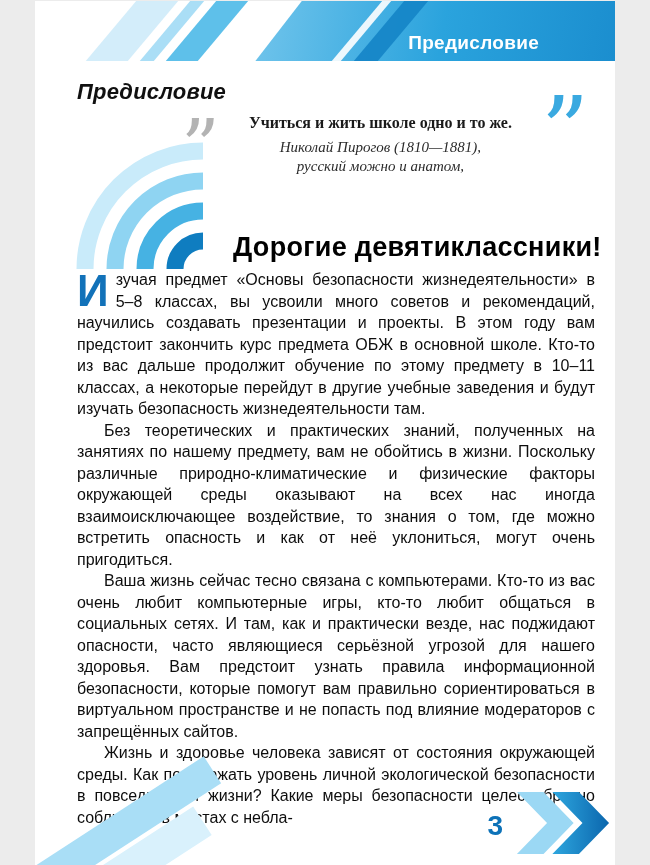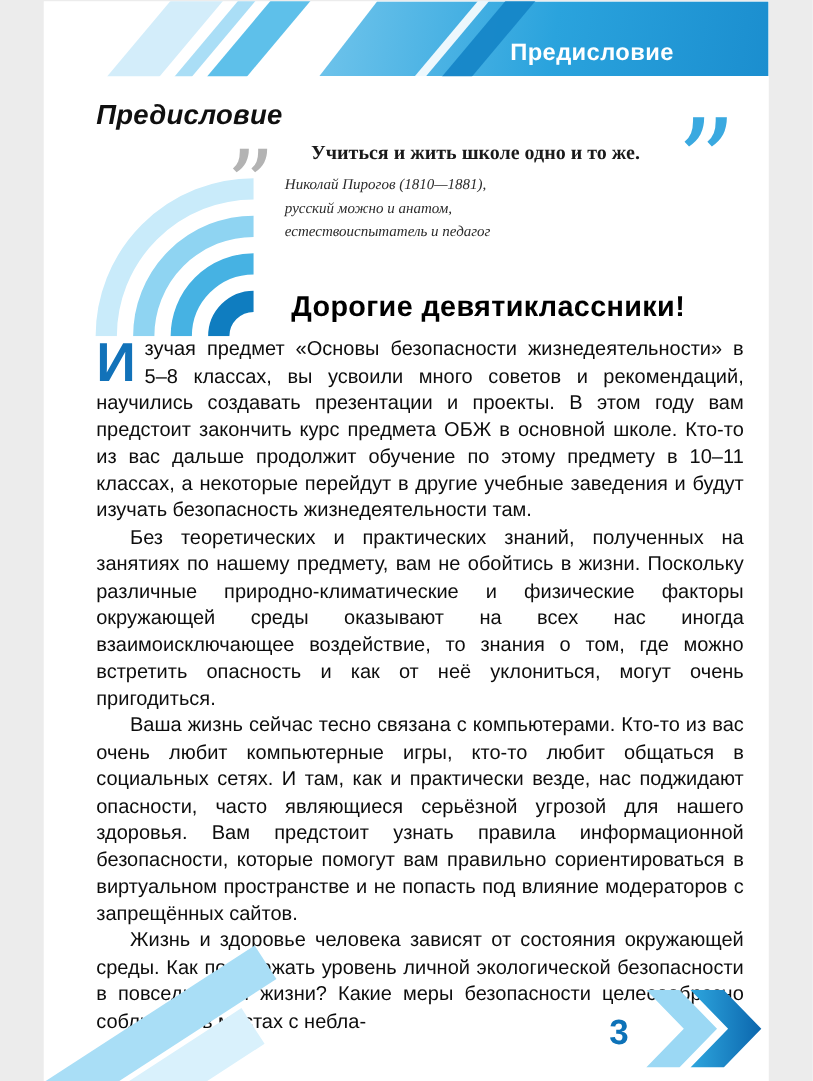--- a/index.html
+++ b/index.html
@@ -39,30 +39,30 @@
   .q-mark { font-family:"DejaVu Serif", serif; user-select:none; }
   .q-open  { font-size:76px; line-height:58px; color:#b3b3b3; margin-top:20px; }
   .q-close { font-size:94px; line-height:68px; color:#3aa9e0; margin-top:-2px; }
   .q-col { flex:1; padding:0 8px; }
   .q-text {
     font-family:"Liberation Serif", serif; font-weight:bold;
     font-size:16px; color:#1a1a1a; text-align:center; margin-top:15px;
   }
   .q-attr {
     font-family:"Liberation Serif", serif; font-style:italic;
-    font-size:12px; color:#2b2b2b; line-height:19px; text-align:left; margin-top:6px;
+    font-size:15px; color:#2b2b2b; line-height:19px; text-align:center; margin-top:6px;
   }
 
   
   .arcs { position:absolute; left:28px; top:128px; }
 
   
   .section-heading {
     position:absolute; top:231px; left:198px;
-    font-size:23px; font-weight:bold; color:#000; letter-spacing:.3px;
+    font-size:27px; font-weight:bold; color:#000; letter-spacing:.3px;
   }
 
   
   .body-text {
     position:absolute; top:268px; left:42px; width:518px;
     font-size:16px; line-height:21.5px; text-align:justify;
   }
   .body-text p { margin:0; }
   .body-text p.indent { text-indent:27px; }
   .dropcap {
@@ -97,21 +97,20 @@
 
   <h1 class="page-title">Предисловие</h1>
 
   <div class="epigraph">
     <span class="q-mark q-open">”</span>
     <div class="q-col">
       <div class="q-text">Учиться и жить школе одно и то же.</div>
       <div class="q-attr">
         <div>Николай Пирогов (1810—1881),</div>
         <div>русский можно и анатом,</div>
-        <div>естествоиспытатель и педагог</div>
       </div>
     </div>
     <span class="q-mark q-close">”</span>
   </div>
 
   <svg class="arcs" width="140" height="140" viewBox="0 0 140 140">
     <path d="M 22 140 A 118 118 0 0 1 140 22" fill="none" stroke="#c9ebfa" stroke-width="17"></path>
     <path d="M 52 140 A 88 88 0 0 1 140 52" fill="none" stroke="#8fd4f2" stroke-width="17"></path>
     <path d="M 82 140 A 58 58 0 0 1 140 82" fill="none" stroke="#46b2e3" stroke-width="17"></path>
     <path d="M 112 140 A 28 28 0 0 1 140 112" fill="none" stroke="#0f7dc0" stroke-width="17"></path>

